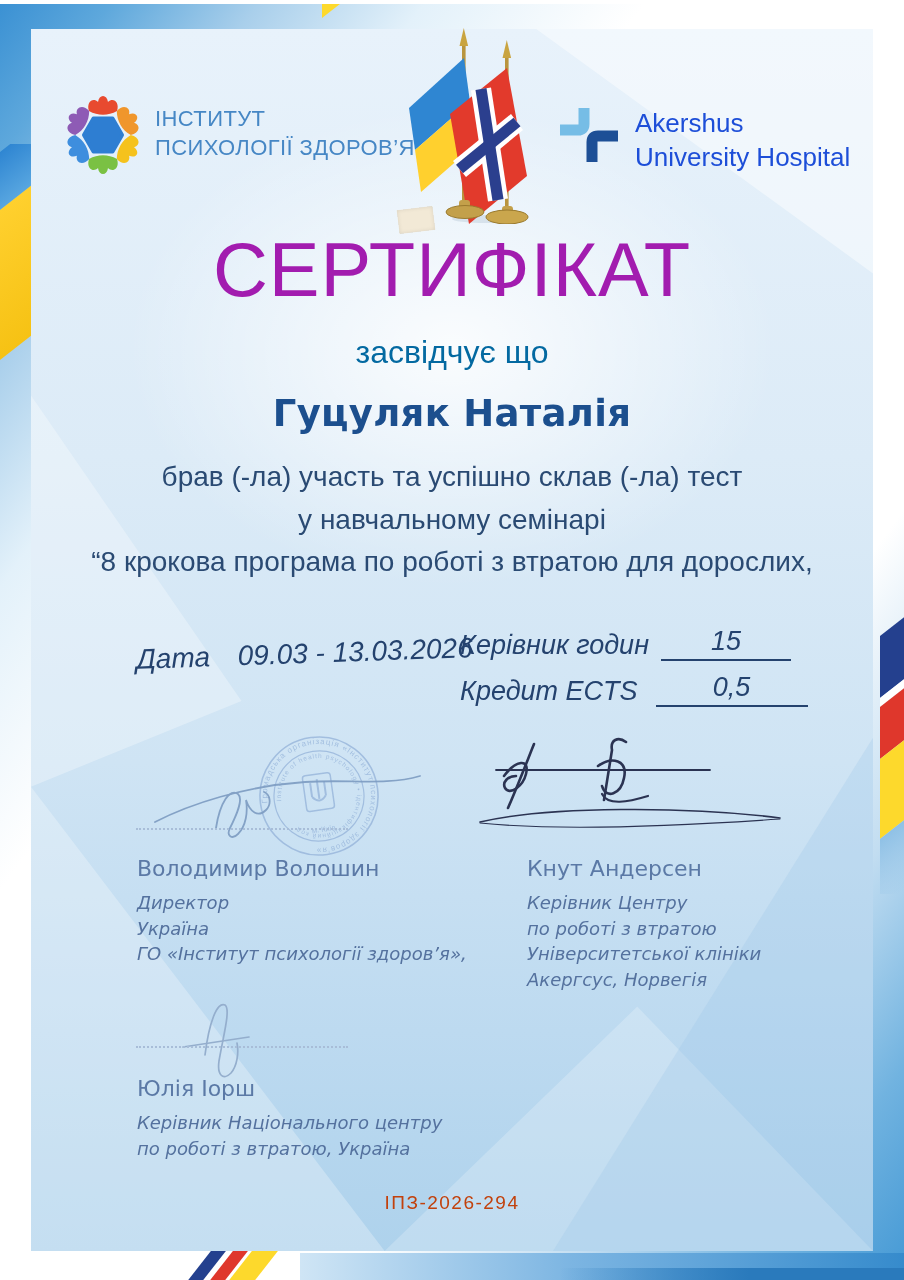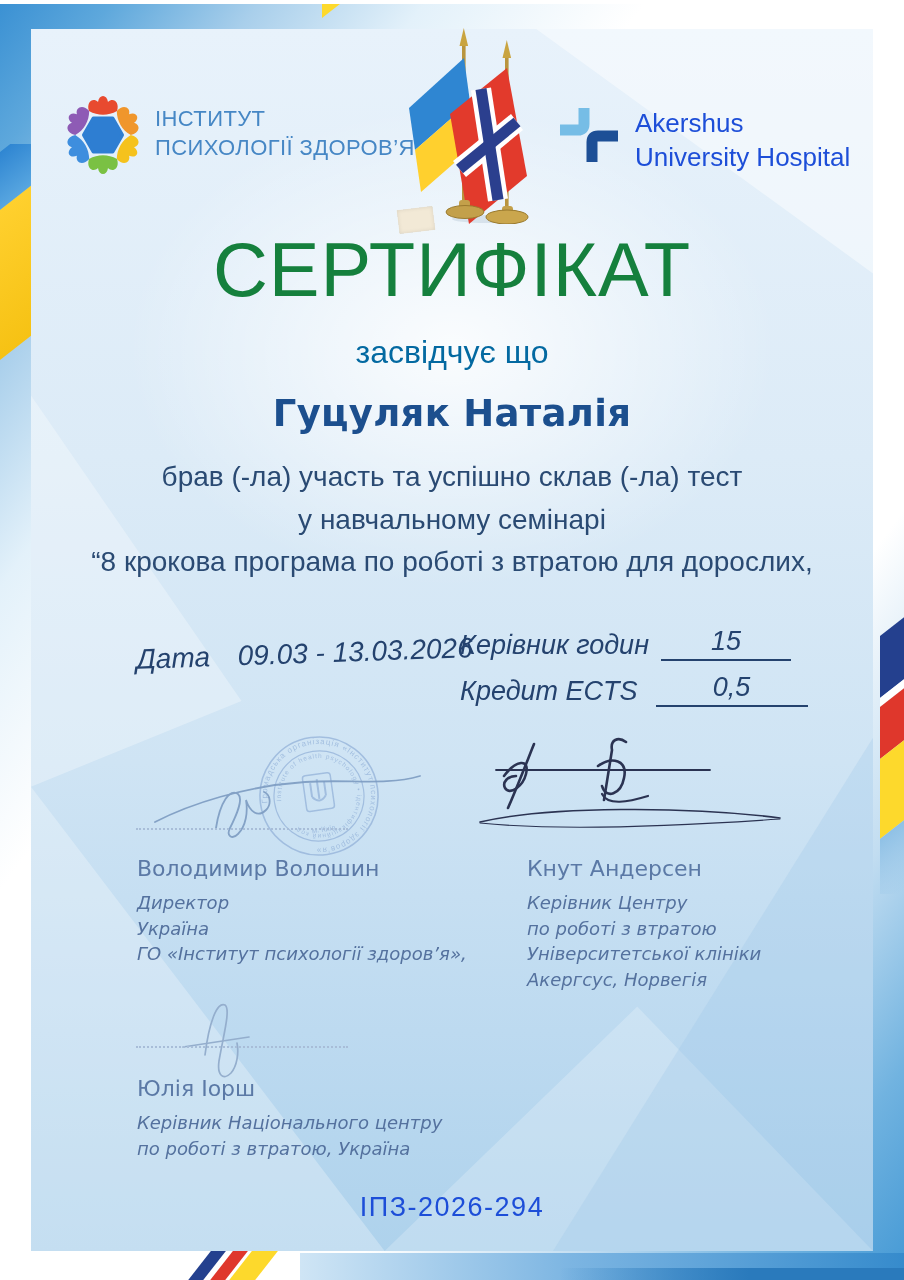--- a/index.html
+++ b/index.html
@@ -47,41 +47,41 @@
   
   .logo-inst{position:absolute;left:64px;top:90px;display:flex;align-items:center;gap:13px;}
   .logo-inst .txt{font-size:22px;line-height:1.3;color:#4687c5;letter-spacing:.4px;font-weight:500;}
   .logo-ahus{position:absolute;left:558px;top:100px;display:flex;align-items:flex-start;gap:15px;}
   .logo-ahus .txt{font-size:26px;line-height:1.32;color:#1d4ed8;margin-top:2px;}
   .flags{position:absolute;left:393px;top:12px;width:180px;height:208px;}
   .flag-tag{position:absolute;left:398px;top:204px;width:36px;height:24px;background:#f2e9d6;
             transform:rotate(-7deg);box-shadow:inset 0 0 4px rgba(0,0,0,.10);}
   
   .ctext{position:absolute;left:0;width:904px;text-align:center;}
-  .title{top:222px;font-size:76px;font-weight:500;color:#15803d;letter-spacing:1px;}
+  .title{top:222px;font-size:76px;font-weight:500;color:#a21caf;letter-spacing:1px;}
   .subtitle{top:330px;font-size:32px;color:#0369a1;}
   .recipient{top:388px;font-size:37px;font-weight:700;color:#1c4f8e;font-family:"DejaVu Sans",sans-serif;letter-spacing:.3px;}
   .bodyline{font-size:28px;color:#2a4a73;line-height:42.5px;}
   .bodyblock{top:452px;}
   
   .date-line{position:absolute;left:136px;top:634px;font-style:italic;font-size:28px;color:#24426e;transform:rotate(-2deg);}
   .date-line .val{margin-left:20px;}
   .detrow{position:absolute;display:flex;align-items:flex-end;font-style:italic;color:#24426e;font-size:27px;}
   .hours-row{left:460px;top:622px;}
   .credit-row{left:460px;top:668px;}
   .detrow .val{display:inline-block;text-align:center;border-bottom:2px solid #24426e;padding:0 6px 2px 6px;}
   .hours-row .val{min-width:118px;margin-left:12px;}
   .credit-row .val{min-width:140px;margin-left:18px;}
   
   .dotline{position:absolute;border-bottom:2px dotted #a8bdd8;width:212px;}
   .sig-name{position:absolute;font-family:"DejaVu Sans",sans-serif;font-size:22px;color:#5b79a6;}
   .sig-roles{position:absolute;font-family:"DejaVu Sans",sans-serif;font-style:italic;font-size:18px;
              line-height:1.42;color:#54719e;}
   .svgabs{position:absolute;}
-  .certnum{top:1188px;font-size:27px;color:#1d4ed8;letter-spacing:1.5px;}
+  .certnum{top:1188px;font-size:19px;color:#c2410c;letter-spacing:1.5px;}
 </style>
 </head>
 <body>
 
 <div class="page">
 
   <div class="layer corner-tl"></div>
   <div class="layer corner-br"></div>
 
   <div class="panel">

